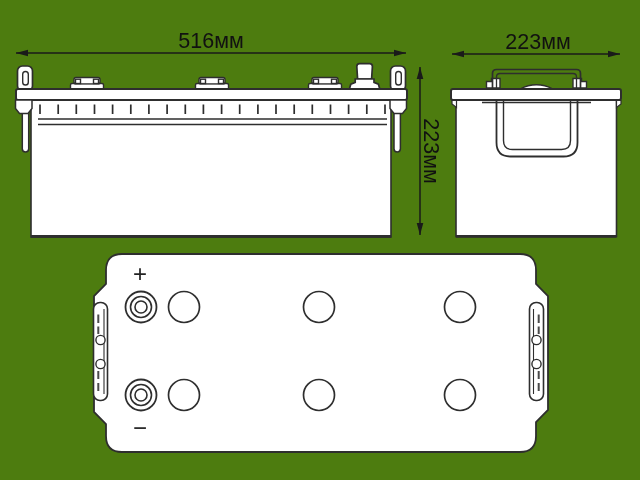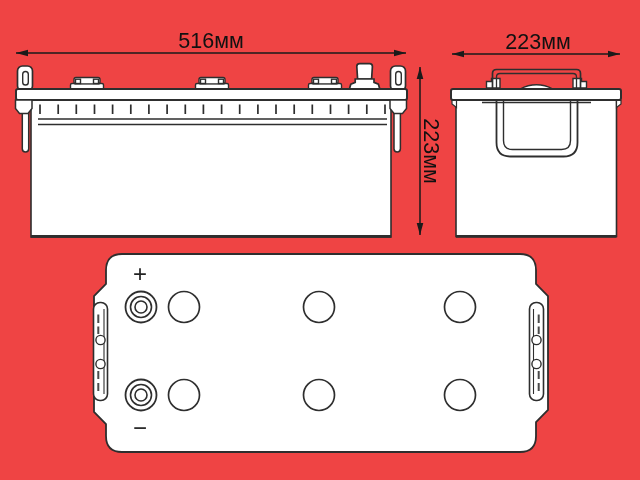--- a/index.html
+++ b/index.html
@@ -1,16 +1,16 @@
 <!DOCTYPE html>
 <html><head>
 <meta charset="utf-8">
 <style>
   html,body{margin:0;padding:0;background:#ffffff;}
-  .stage{position:relative;width:640px;height:480px;background:#ef4444;overflow:hidden;
+  .stage{position:relative;width:640px;height:480px;background:#4d7c0f;overflow:hidden;
          font-family:"Liberation Sans", sans-serif;}
   svg{display:block;}
   text.dim{font-family:"Liberation Sans", sans-serif;font-size:21.5px;fill:#111;}
   text.sign{font-family:"Liberation Sans", sans-serif;font-size:24px;fill:#222;}
 </style>
 </head>
 <body>
 
 <div class="stage">
 <svg width="640" height="480" viewBox="0 0 640 480">

